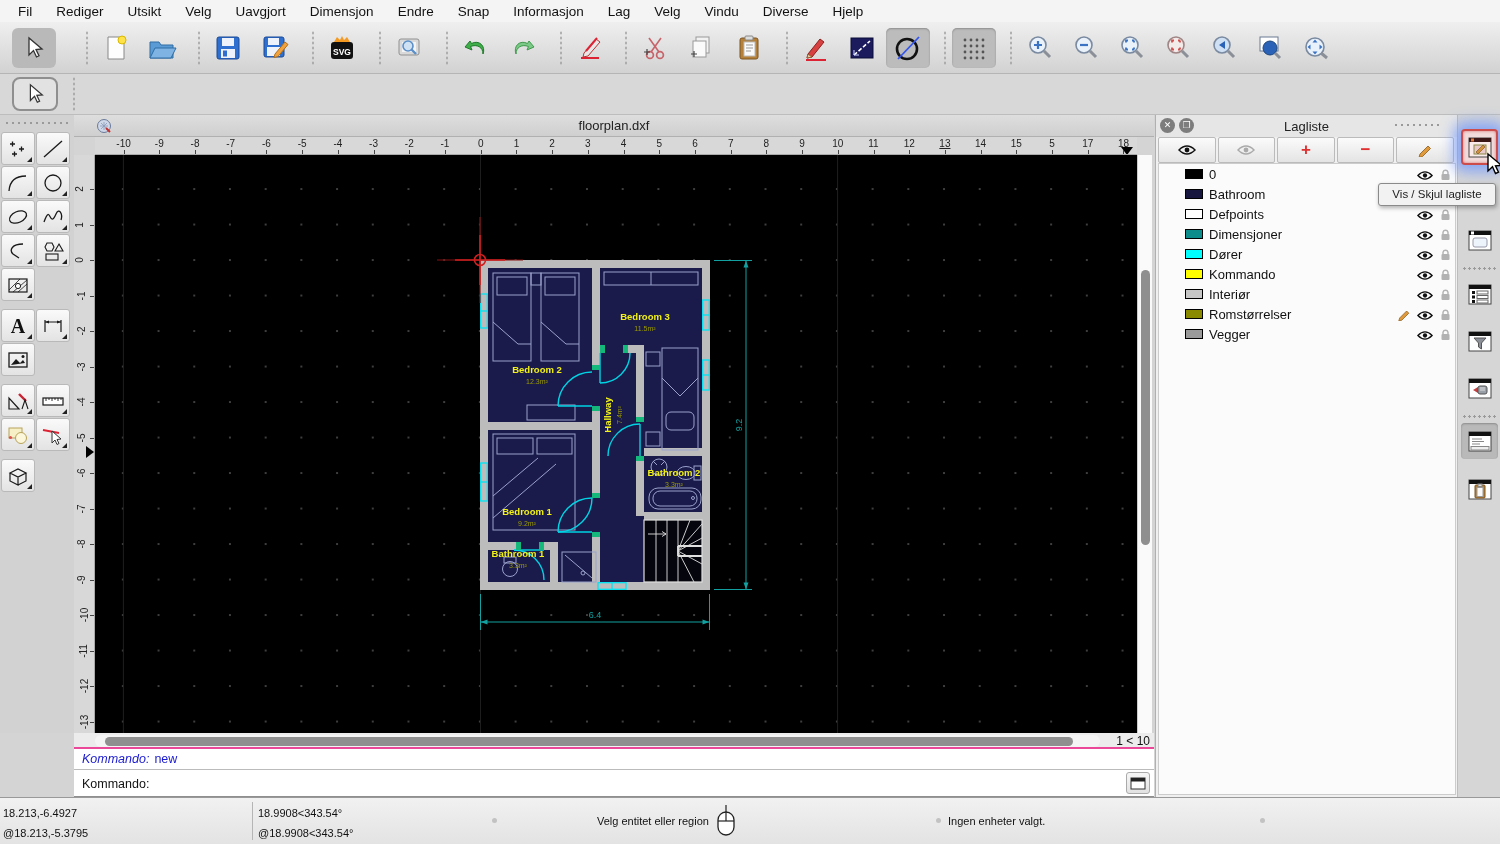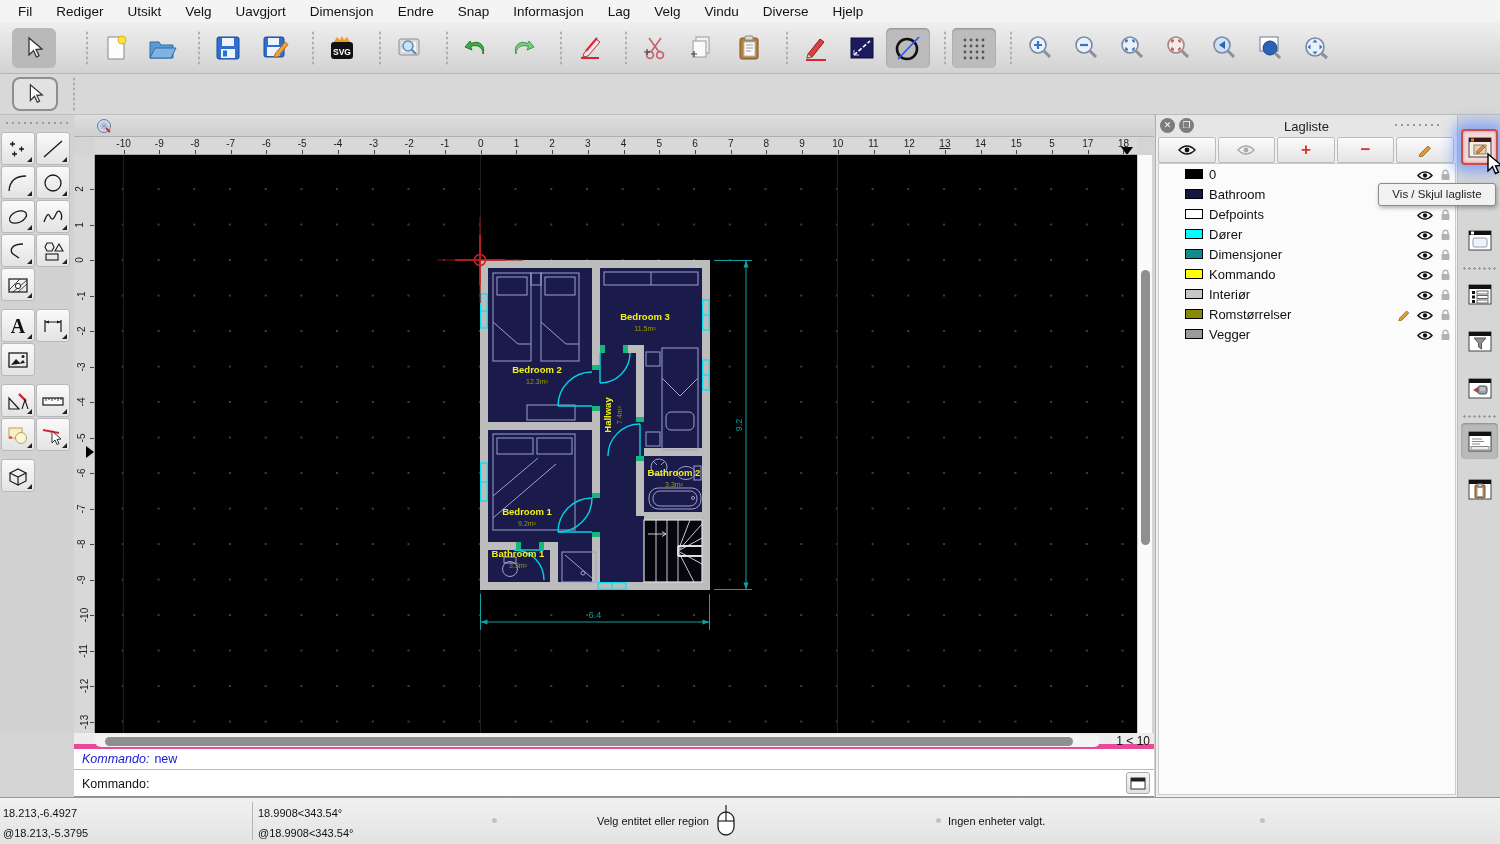--- a/index.html
+++ b/index.html
@@ -56,21 +56,21 @@
       linear-gradient(to bottom,#1e1e1e 1px,transparent 1px),
       radial-gradient(circle,#3e3e3e 0.9px,transparent 1.3px);
     background-size:357.1px 355px,357.1px 355px,35.71px 35.5px;
     background-position:27.9px 0px,0px 105px,10px 16.3px;
     overflow:hidden;}
   #plan-svg{position:absolute;left:385px;top:105px;}
   #crosshair{position:absolute;left:340px;top:60px;}
   
   #vscroll{position:absolute;left:1137px;top:155px;width:15px;height:578px;background:#fafafa;border-left:1px solid #ccc;box-sizing:border-box;}
   #vthumb{position:absolute;left:3px;top:115px;width:9px;height:275px;background:#8f8f8f;border-radius:5px;}
-  #hscrollrow{position:absolute;left:74px;top:733px;width:1080px;height:16px;background:#ececec;box-sizing:border-box;border-bottom:5px solid #ec4899;}
+  #hscrollrow{position:absolute;left:74px;top:733px;width:1080px;height:16px;background:#ececec;box-sizing:border-box;border-bottom:2px solid #ec4899;}
   #htrack{position:absolute;left:21px;top:2px;width:1005px;height:12px;background:#f4f4f4;border-radius:6px;}
   #hthumb{position:absolute;left:10px;top:1.5px;width:968px;height:9px;background:#8f8f8f;border-radius:5px;}
   #zoomlabel{position:absolute;right:4px;top:1px;font-size:12px;color:#111;}
   
   #cmd-history{position:absolute;left:74px;top:749px;width:1080px;height:21px;background:#fff;
     border-bottom:1px solid #bbb;box-sizing:border-box;font-size:12.5px;padding:3px 0 0 8px;}
   #cmd-history .lbl{color:#1a1ad0;font-style:italic;}
   #cmd-history .val{color:#1a1ad0;margin-left:5px;}
   #cmd-input{position:absolute;left:74px;top:770px;width:1080px;height:27px;background:#fff;
     border-bottom:1px solid #8f8f8f;box-sizing:border-box;font-size:12.5px;color:#111;padding:7px 0 0 8px;}
@@ -494,20 +494,21 @@
   </div>
 
   <div id="doc-titlebar">
     <span id="doc-icon">
       <svg width="16" height="16" viewBox="0 0 16 16">
           <circle cx="8" cy="8" r="6.5" fill="#cfd8e8" stroke="#6a7a9a"></circle>
           <path d="M4,8 h8 M8,4 v8 M5,5 l6,6 M11,5 l-6,6" stroke="#8a9ab8" stroke-width=".8"></path>
           <path d="M10,10 l4,4" stroke="#c03030" stroke-width="2"></path>
         </svg>
     </span>
+    <span id="doc-title">floorplan.dxf</span>
   </div>
 
   <div id="hruler">
     <div id="hmarker" style="left:1026px"></div>
   <span class="htick-label" style="left: 28.6px;">-10</span>
       <div class="htick" style="left: 28.6px;"></div>
       <span class="htick-label" style="left: 64.31px;">-9</span>
       <div class="htick" style="left: 64.31px;"></div>
       <span class="htick-label" style="left: 100.02px;">-8</span>
       <div class="htick" style="left: 100.02px;"></div>
@@ -822,34 +823,34 @@
           <span class="eye"><svg width="16" height="11" viewBox="0 0 18 12">
               <path d="M1,6 Q9,-2 17,6 Q9,14 1,6 Z" fill="none" stroke="#111" stroke-width="1.5"></path>
               <circle cx="9" cy="6" r="2.4" fill="#111"></circle>
             </svg></span>
           <span class="lock"><svg width="11" height="13" viewBox="0 0 11 13">
               <path d="M3,6 V4.2 a2.6,2.6 0 0 1 5,0 V6" fill="none" stroke="#b2b2b2" stroke-width="1.4"></path>
               <rect x="1.5" y="6" width="8" height="6" rx="1" fill="#b2b2b2"></rect>
             </svg></span>
         </div>
         <div class="lrow">
-          <span class="sw" style="background:#00ffff"></span>
-          <span class="nm">Dører</span>
+          <span class="sw" style="background:#0d8c8c"></span>
+          <span class="nm">Dimensjoner</span>
           <span class="eye"><svg width="16" height="11" viewBox="0 0 18 12">
               <path d="M1,6 Q9,-2 17,6 Q9,14 1,6 Z" fill="none" stroke="#111" stroke-width="1.5"></path>
               <circle cx="9" cy="6" r="2.4" fill="#111"></circle>
             </svg></span>
           <span class="lock"><svg width="11" height="13" viewBox="0 0 11 13">
               <path d="M3,6 V4.2 a2.6,2.6 0 0 1 5,0 V6" fill="none" stroke="#b2b2b2" stroke-width="1.4"></path>
               <rect x="1.5" y="6" width="8" height="6" rx="1" fill="#b2b2b2"></rect>
             </svg></span>
         </div>
         <div class="lrow">
-          <span class="sw" style="background:#0d8c8c"></span>
-          <span class="nm">Dimensjoner</span>
+          <span class="sw" style="background:#00ffff"></span>
+          <span class="nm">Dører</span>
           <span class="eye"><svg width="16" height="11" viewBox="0 0 18 12">
               <path d="M1,6 Q9,-2 17,6 Q9,14 1,6 Z" fill="none" stroke="#111" stroke-width="1.5"></path>
               <circle cx="9" cy="6" r="2.4" fill="#111"></circle>
             </svg></span>
           <span class="lock"><svg width="11" height="13" viewBox="0 0 11 13">
               <path d="M3,6 V4.2 a2.6,2.6 0 0 1 5,0 V6" fill="none" stroke="#b2b2b2" stroke-width="1.4"></path>
               <rect x="1.5" y="6" width="8" height="6" rx="1" fill="#b2b2b2"></rect>
             </svg></span>
         </div>
         <div class="lrow">

